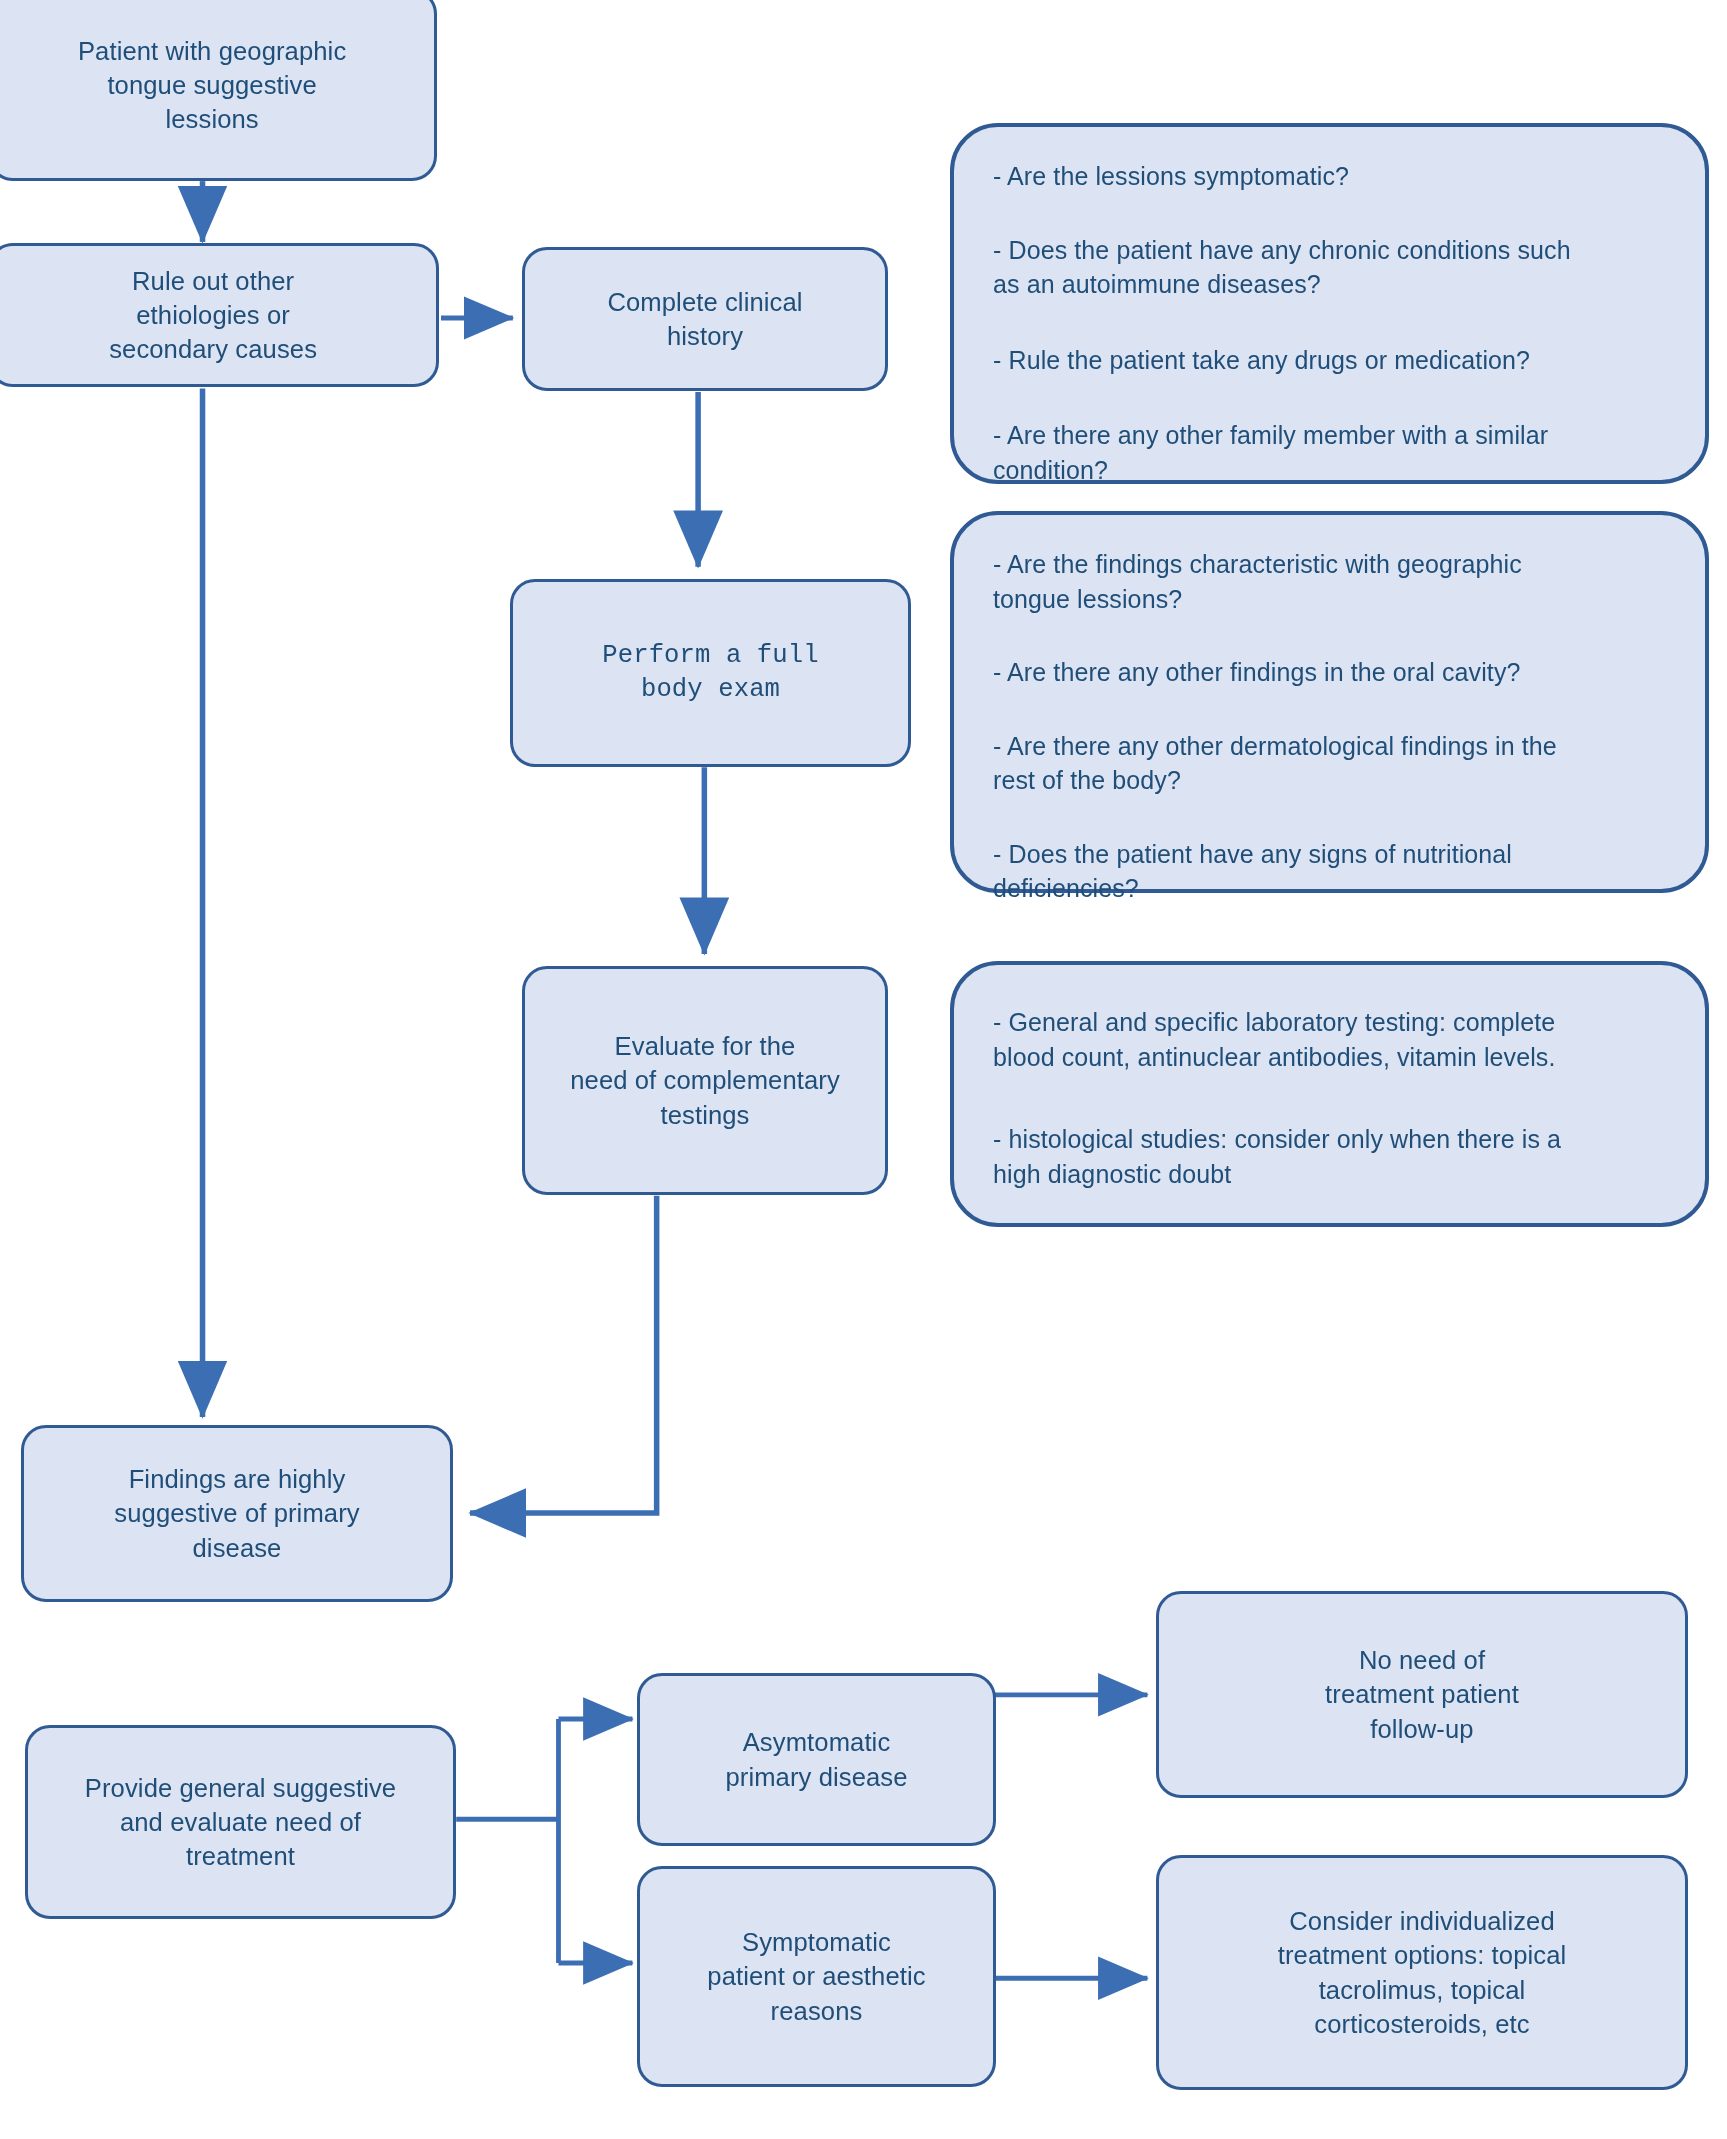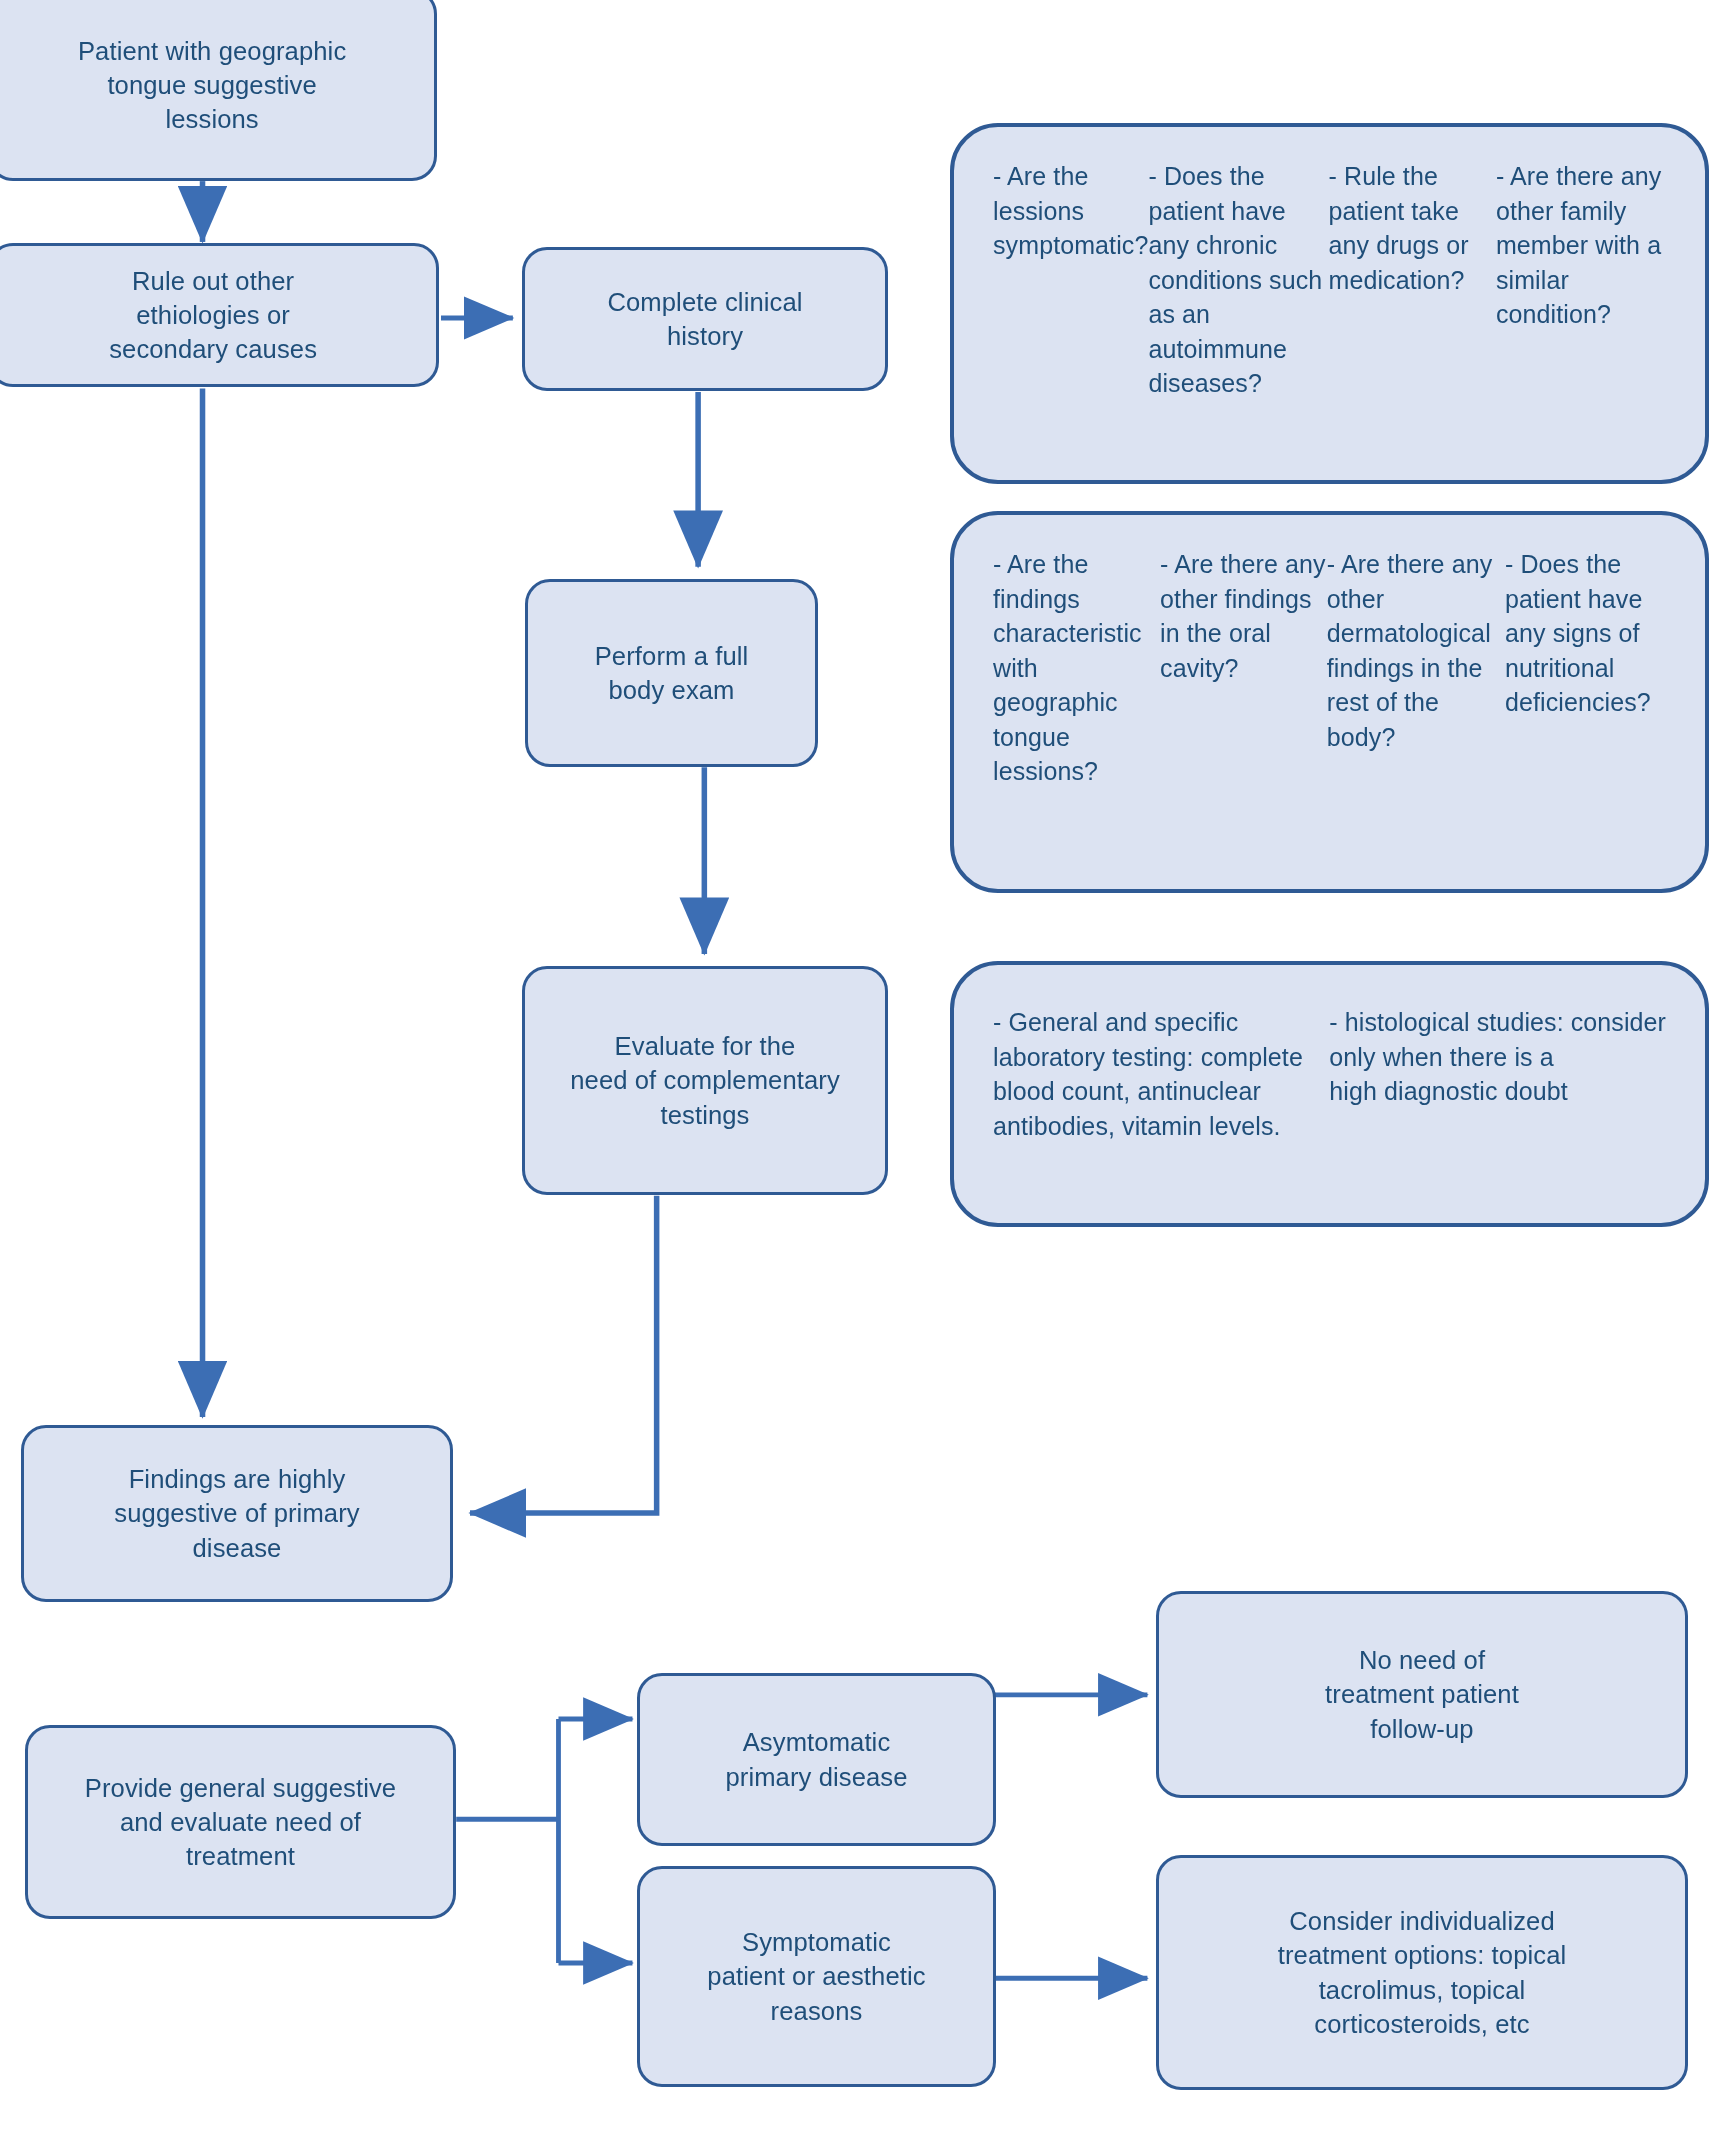--- a/index.html
+++ b/index.html
@@ -46,21 +46,21 @@
     background: #dce3f2;
     border: 4.1px solid #2f5a94;
     border-radius: 48px;
     color: #1f4e79;
     font-size: 25px;
     line-height: 1.38;
     letter-spacing: 0.1px;
     padding: 32px 36px 32px 39px;
     z-index: 2;
     display: flex;
-    flex-direction: row;
+    flex-direction: column;
     justify-content: flex-start;
   }
   .note-line {
     display: block;
     white-space: pre-line;
     text-indent: 0;
   }
   .note-gap-2 { margin-bottom: 39px; }
   .note-gap-3 { margin-bottom: 41px; }
   .note-gap-4 { margin-bottom: 48px; }
@@ -103,21 +103,21 @@
 tongue suggestive
 lessions</div>
 
   <div class="node" style="left:-12.4px; top:243px; width:451px; height:144px;">Rule out other
 ethiologies or
 secondary causes</div>
 
   <div class="node" style="left:522px; top:247px; width:366px; height:144px;">Complete clinical
 history</div>
 
-  <div class="node" style="left:525px; top:579px; width:293px; height:188px;">Perform a full
+  <div class="node" style="left:510px; top:579px; width:401px; height:188px;font-family:Liberation Mono, monospace;">Perform a full
 body exam</div>
 
   <div class="node" style="left:522px; top:966px; width:366px; height:229px;">Evaluate for the
 need of complementary
 testings</div>
 
   <div class="node" style="left:21px; top:1425px; width:432px; height:177px;">Findings are highly
 suggestive of primary
 disease</div>
 

